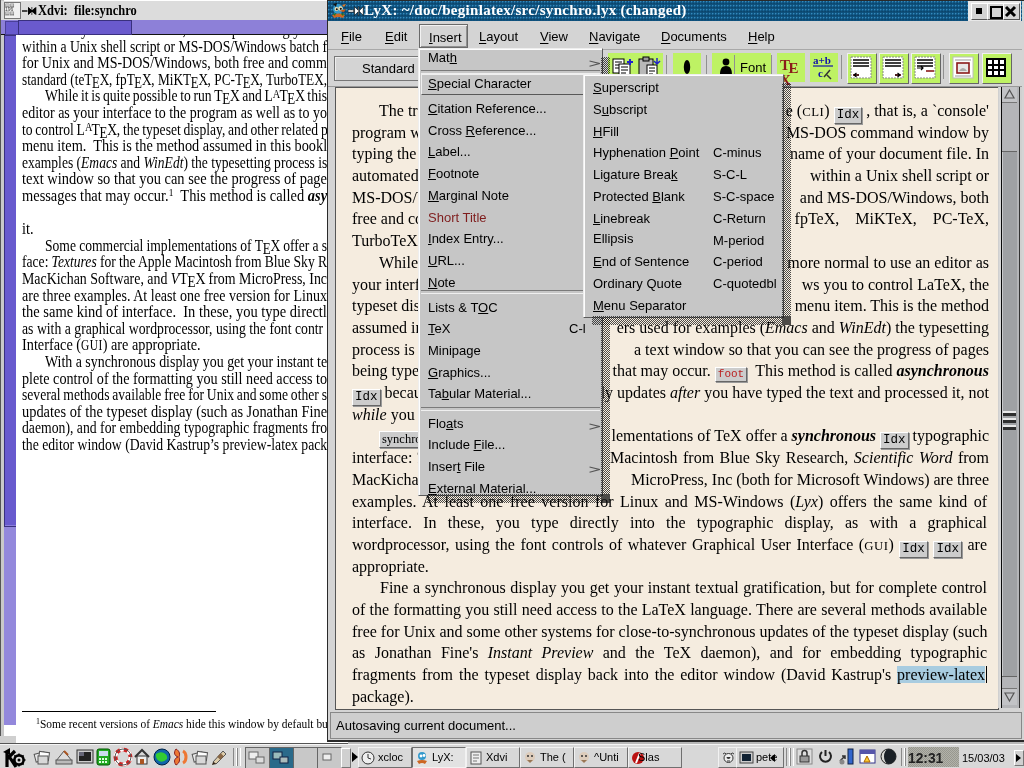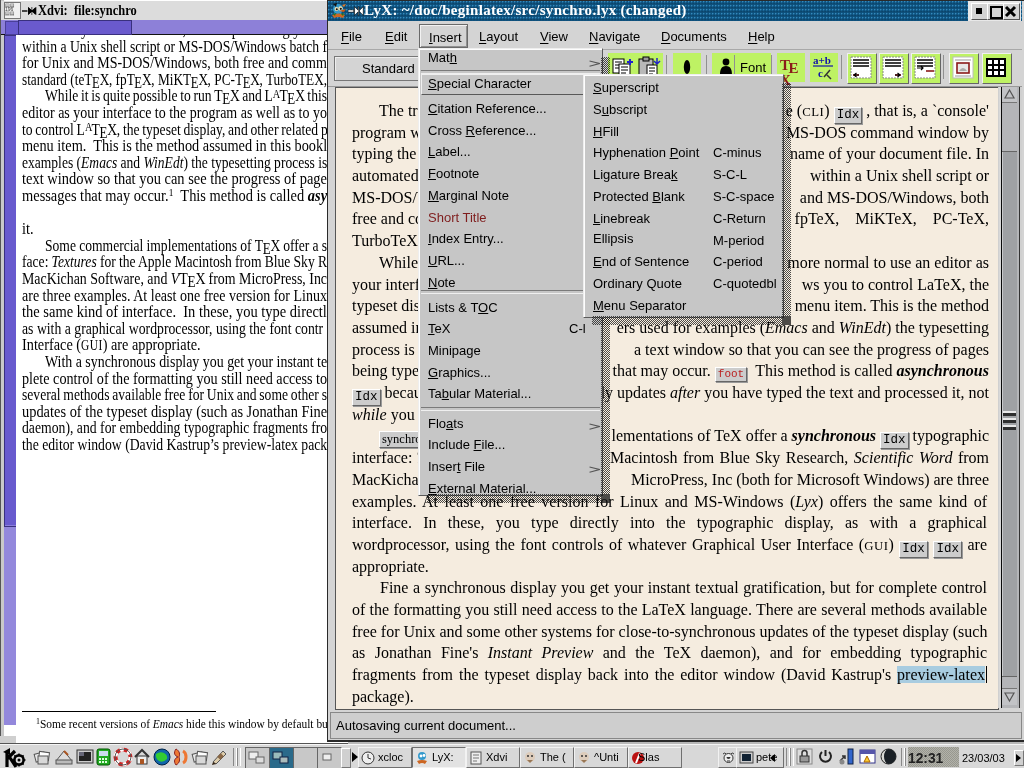--- a/index.html
+++ b/index.html
@@ -551,17 +551,17 @@
       </svg></div>
   <div class="abs" style="left:879px;top:2px;width:19px;height:19px;"><svg width="19" height="19" viewBox="0 0 19 19">
         <circle cx="9.5" cy="9.5" r="7.5" fill="#d8d8d4" stroke="#222"></circle>
         <path d="M9.5 2 a7.5 7.5 0 0 1 0 15 a4.5 7.5 0 0 1 0 -15" fill="#1a2026"></path>
       </svg></div>
   <div class="abs" style="left:901px;top:3px;width:2px;height:18px;border-left:1px solid #888;border-right:1px solid #fff;"></div>
   <div class="abs" style="left:905px;top:3px;width:2px;height:18px;border-left:1px solid #888;border-right:1px solid #fff;"></div>
   <div class="abs" style="left:908px;top:2px;width:51px;height:20px;background:#b2b2aa;background-image:conic-gradient(rgba(140,140,130,0.7) 90deg,rgba(0,0,0,0) 90deg 180deg,rgba(140,140,130,0.7) 180deg 270deg,rgba(0,0,0,0) 270deg);background-size:2px 2px;">
     <div class="abs" style="left:0px;top:2px;font-family:'Liberation Sans',sans-serif;font-weight:bold;font-size:15px;letter-spacing:0px;color:#222;transform:scaleX(0.92);transform-origin:0 0;">12:31</div>
     </div>
-  <div class="abs" style="left:962px;top:7px;font-size:11px;">23/03/03</div>
+  <div class="abs" style="left:962px;top:7px;font-size:11px;">15/03/03</div>
   <div class="abs" style="left:1014px;top:5px;width:8px;height:14px;background:#d0d0d0;border:1px solid #fff;border-right-color:#777;border-bottom-color:#777;">
       <div class="abs" style="left:1px;top:3px;width:0;height:0;border-left:5px solid #000;border-top:4px solid transparent;border-bottom:4px solid transparent;"></div>
     </div>
 </div>
 
 </body></html>

